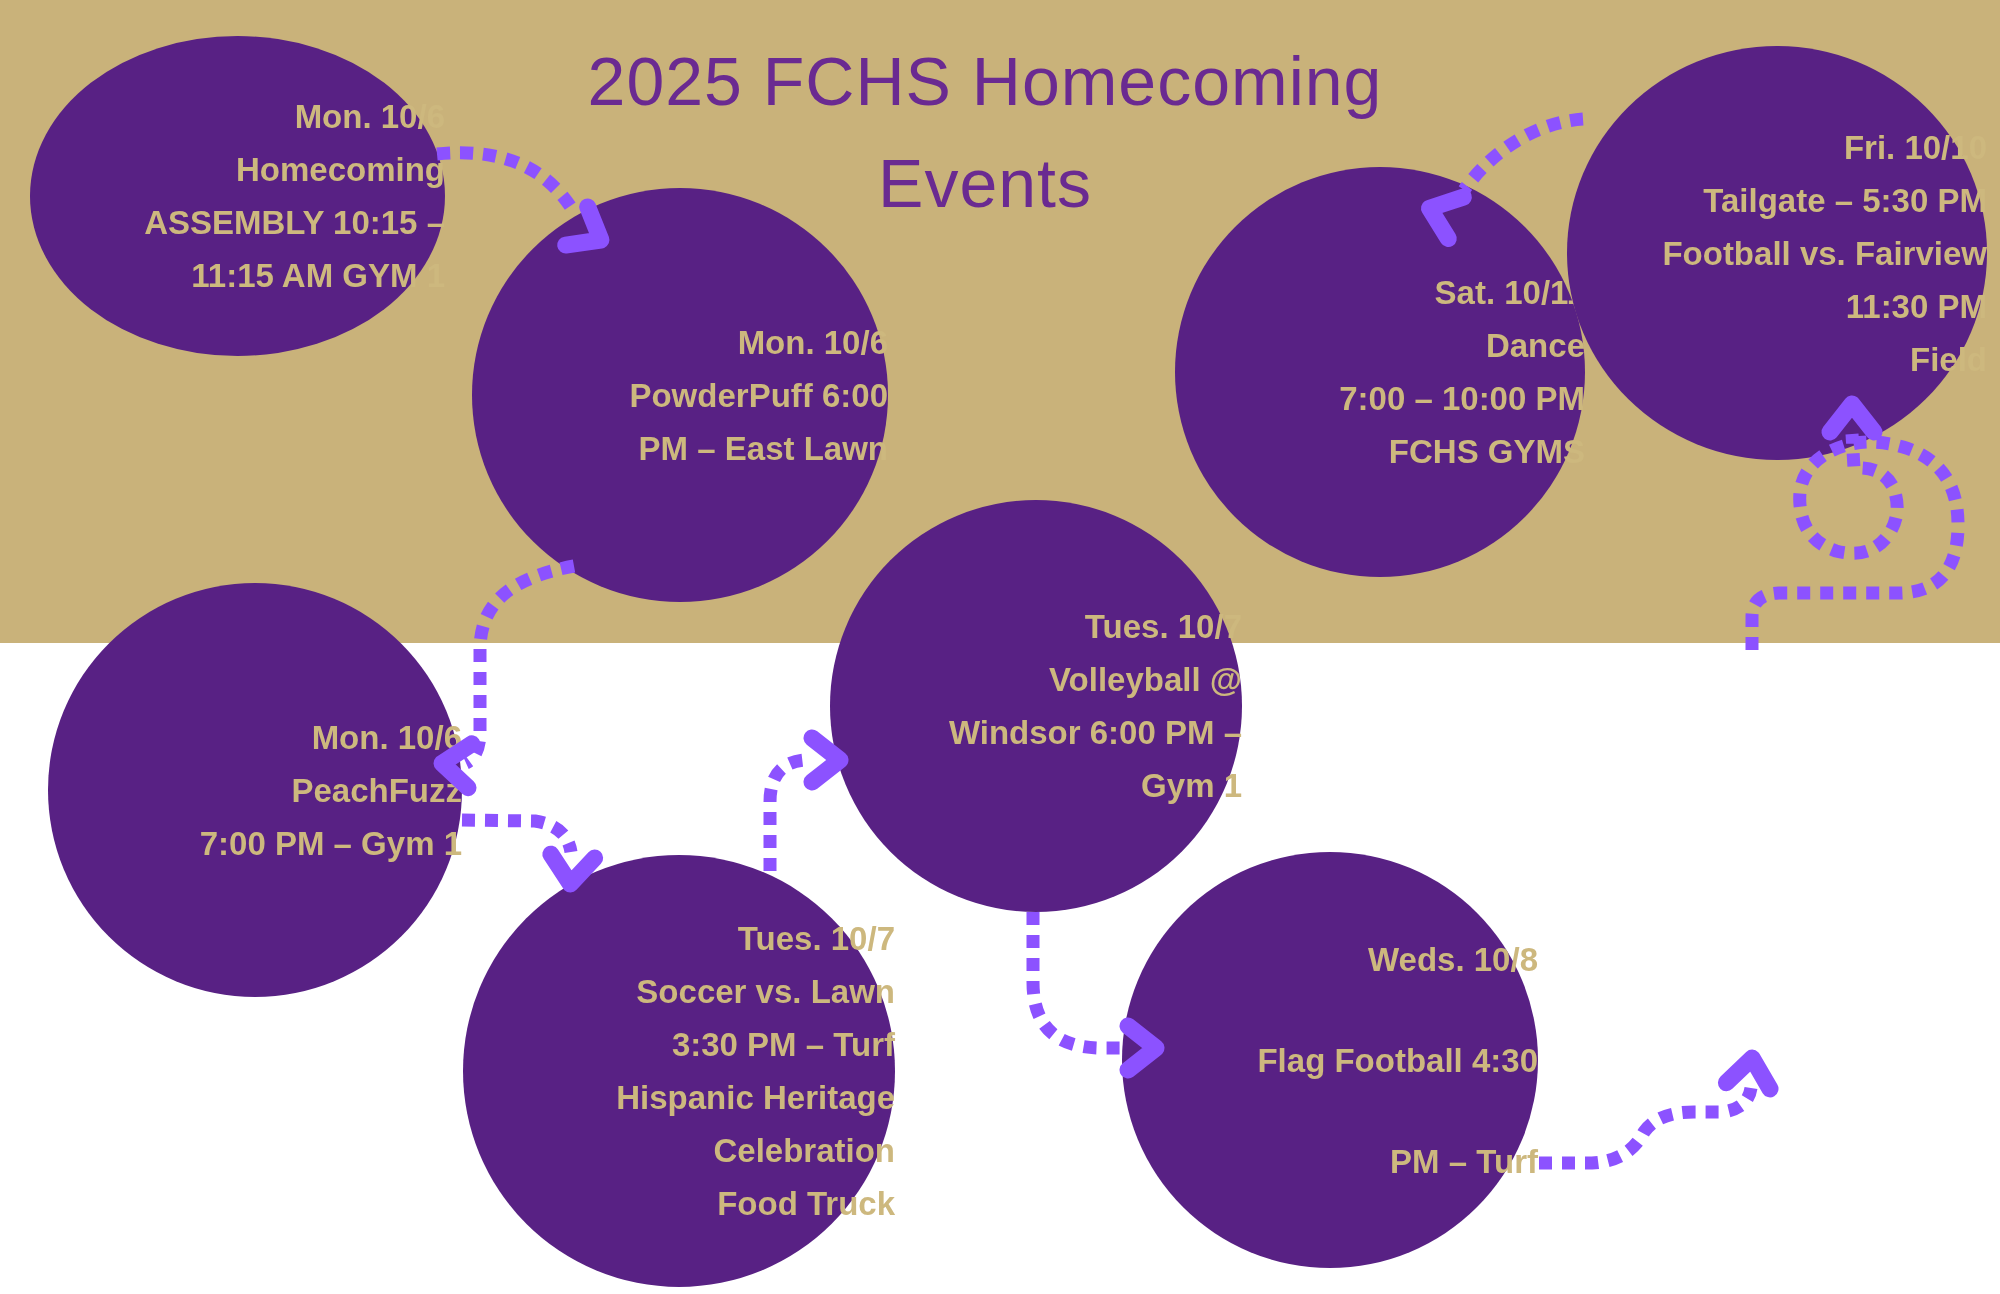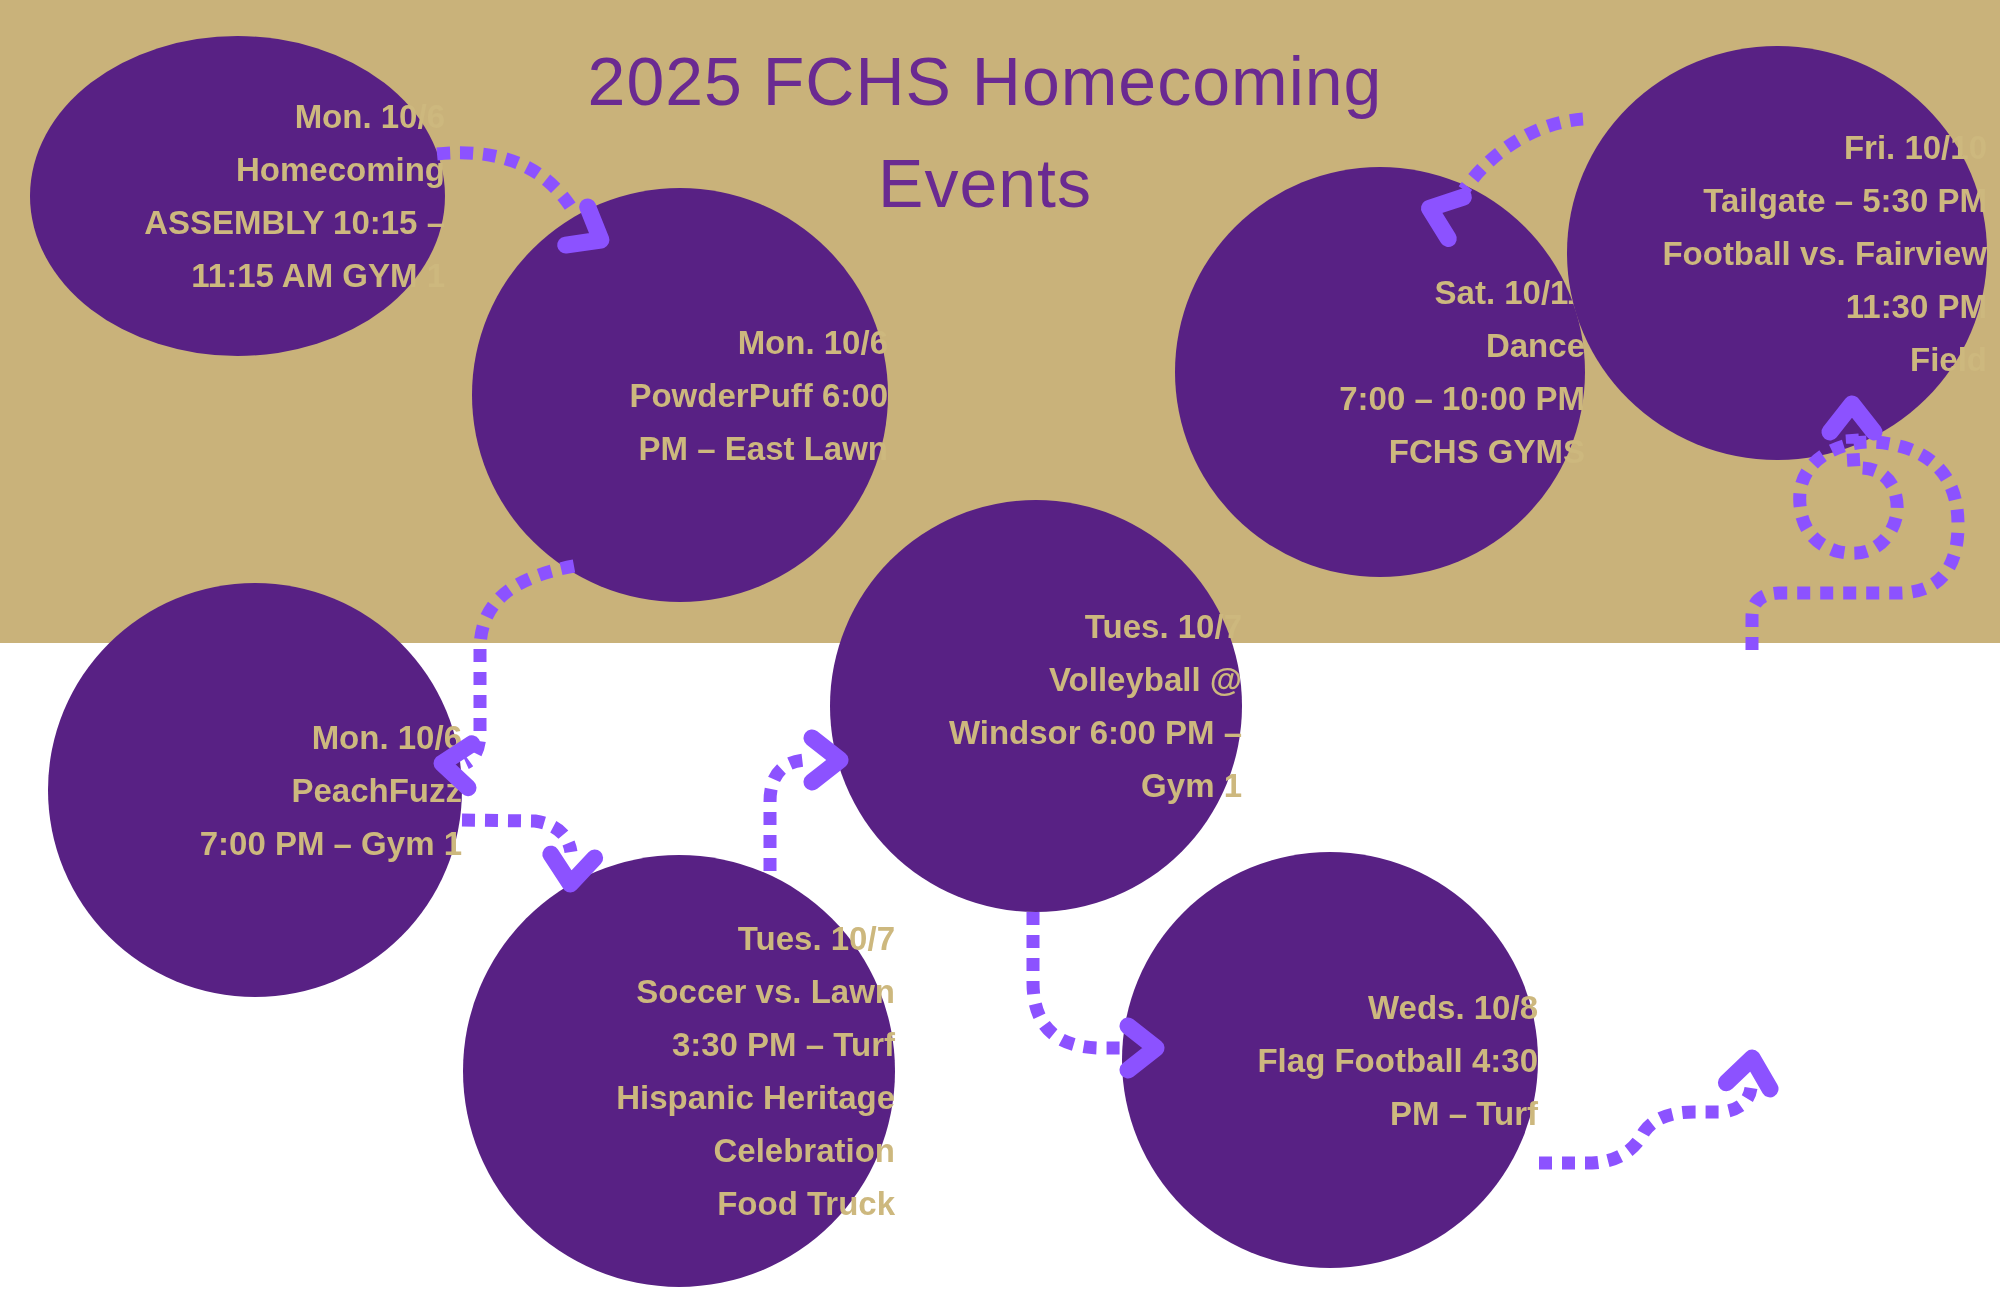--- a/index.html
+++ b/index.html
@@ -102,21 +102,21 @@
 
   <div class="circle" style="left:463px;top:855px;width:432px;height:432px;">
       <div class="line"><span>Tues. 10/7</span></div>
       <div class="line"><span class="it">Soccer</span><span> vs. Lawn</span></div>
       <div class="line"><span>3:30 PM – Turf</span></div>
       <div class="line"><span>Hispanic Heritage</span></div>
       <div class="line"><span>Celebration</span></div>
       <div class="line"><span>Food Truck</span></div>
     </div>
 
-  <div class="circle" style="left:1122px;top:852px;width:416px;height:416px;">
+  <div class="circle" style="left:1122px;top:852px;width:416px;height:416px;gap:48px;">
       <div class="line"><span>Weds. 10/8</span></div>
       <div class="line"><span class="it">Flag Football 4:30</span></div>
       <div class="line"><span class="it">PM – Turf</span></div>
     </div>
 
 
   <svg class="arrows" width="2000" height="1294" viewBox="0 0 2000 1294">
 
     <g>
       <path class="dash" d="M 437 154 C 500 148 545 165 574 212"></path>

